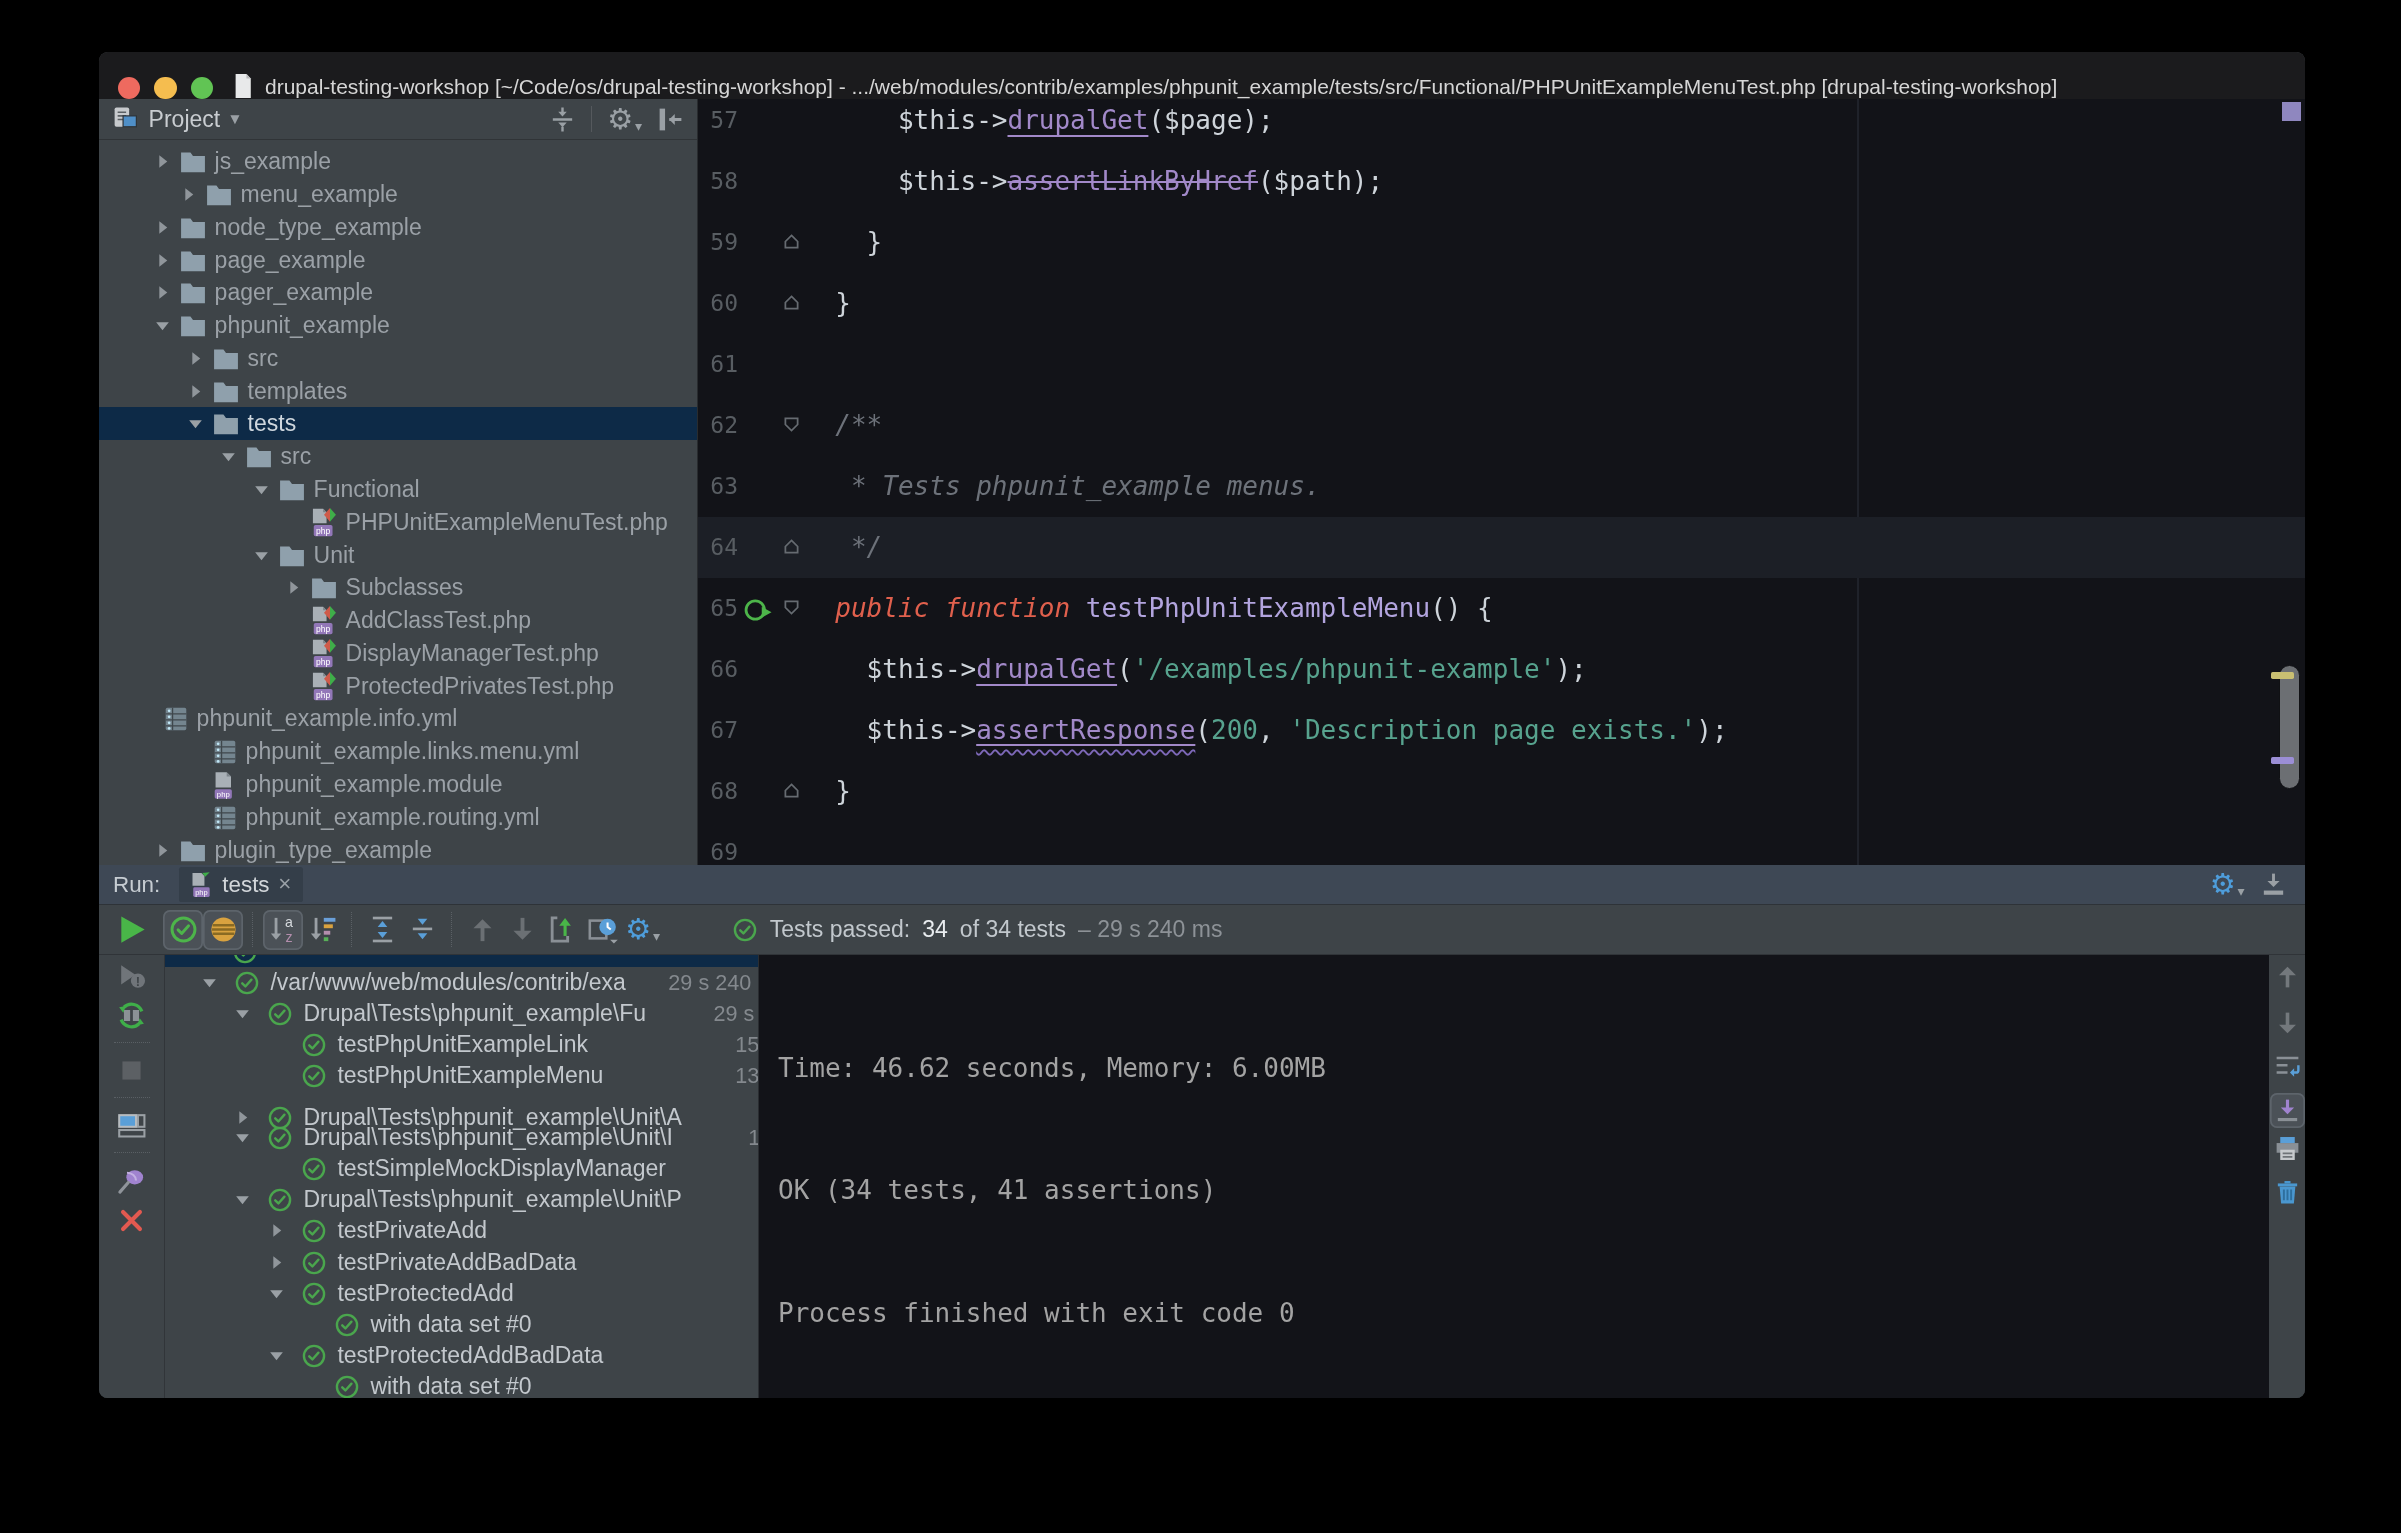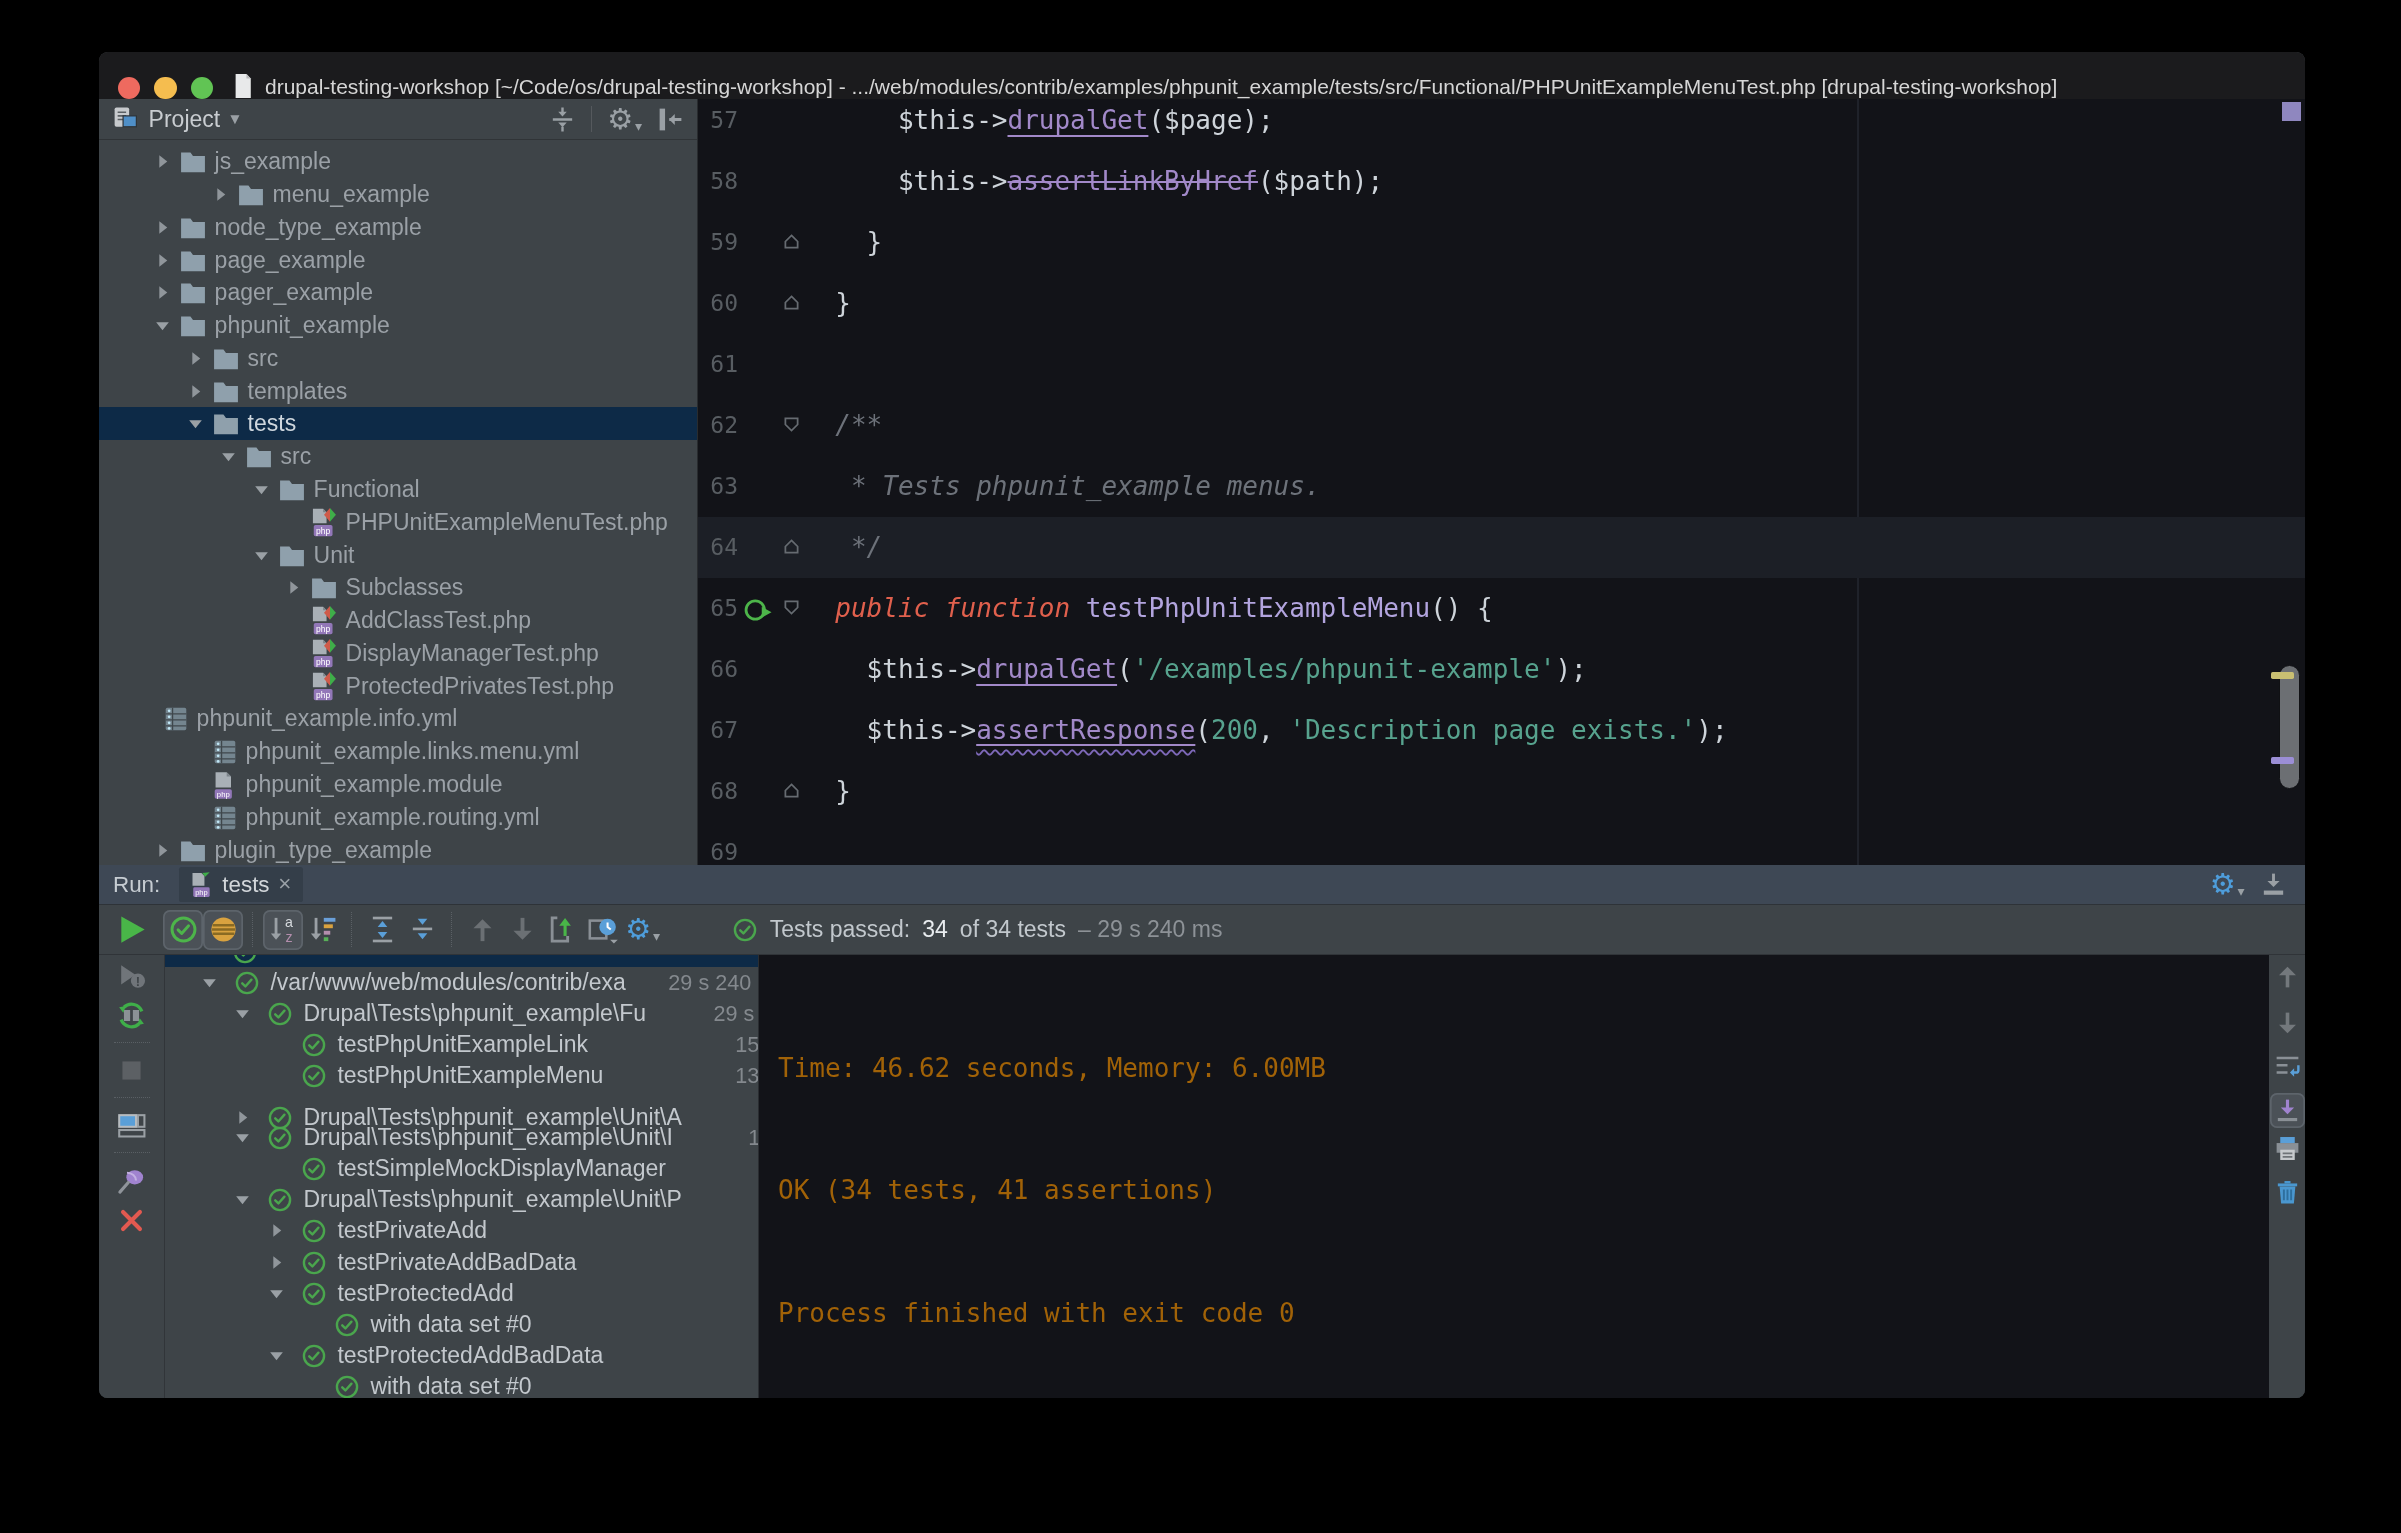--- a/index.html
+++ b/index.html
@@ -75,21 +75,21 @@
   .ssep{width:36px;border-top:1.7px dotted #5a6065;margin:7px 0;flex:0 0 auto}
   #test-tree{width:593px;flex:0 0 auto;position:relative;overflow:hidden}
   .trow{position:absolute;left:0;width:100%;height:31px;display:flex;align-items:center;
         color:#c3c8cd;font-size:23px;white-space:nowrap}
   .trow.sel{background:#0d2a47}
   .t-arrow{width:34px;flex:0 0 auto;display:flex;align-items:center}
   .t-check{flex:0 0 auto;display:flex;margin-right:10.4px}
   .t-label{overflow:hidden;flex:1 1 auto}
   .t-dur{position:absolute;right:7px;color:#84898e;font-size:21.6px;background:inherit}
   #console{flex:1 1 auto;position:relative;background:#121318;border-left:0.9px solid #2a2d31;overflow:hidden}
-  .cline{position:absolute;left:19px;font:26px/33px "DejaVu Sans Mono",monospace;color:#a16207;white-space:pre}
+  .cline{position:absolute;left:19px;font:26px/33px "DejaVu Sans Mono",monospace;color:#a3a3a3;white-space:pre}
   #right-strip{width:36px;flex:0 0 auto;display:flex;flex-direction:column;align-items:center;padding-top:3.5px}
   .rbtn{width:35px;height:35px;display:flex;align-items:center;justify-content:center;border-radius:7px;flex:0 0 auto}
   .rbtn.pressed{background:#4b5157;box-shadow:inset 0 0 0 1.7px #5d646b}
   .gearwrap{display:flex;align-items:flex-end}
   .gear{font-size:29px;color:#9aa0a5;line-height:29px}
   .gear.blue{color:#4e9ddb}
   .dd{font-size:14px;color:#9aa0a5;margin-left:1.7px}
   svg{display:block}
 </style>
 </head>
@@ -155,21 +155,21 @@
                 <path d="M8 4l10 8-10 8z" fill="#90969b"></path>
               </svg>
             </span>
             <span class="ficon">
               <svg width="26" height="23" viewBox="0 0 30 27">
                 <path d="M1 3h11l3 4h14v19H1z" fill="#8fa0ac"></path>
               </svg>
             </span>
             <span>js_example</span>
           </div>
-          <div class="prow" style="top: 38px; padding-left: 80px; margin-left: 32px;">
+          <div class="prow" style="top: 38px; padding-left: 80px;">
             <span class="arrowbox">
               <svg width="19" height="19" viewBox="0 0 24 24">
                 <path d="M8 4l10 8-10 8z" fill="#90969b"></path>
               </svg>
             </span>
             <span class="ficon">
               <svg width="26" height="23" viewBox="0 0 30 27">
                 <path d="M1 3h11l3 4h14v19H1z" fill="#8fa0ac"></path>
               </svg>
             </span>

